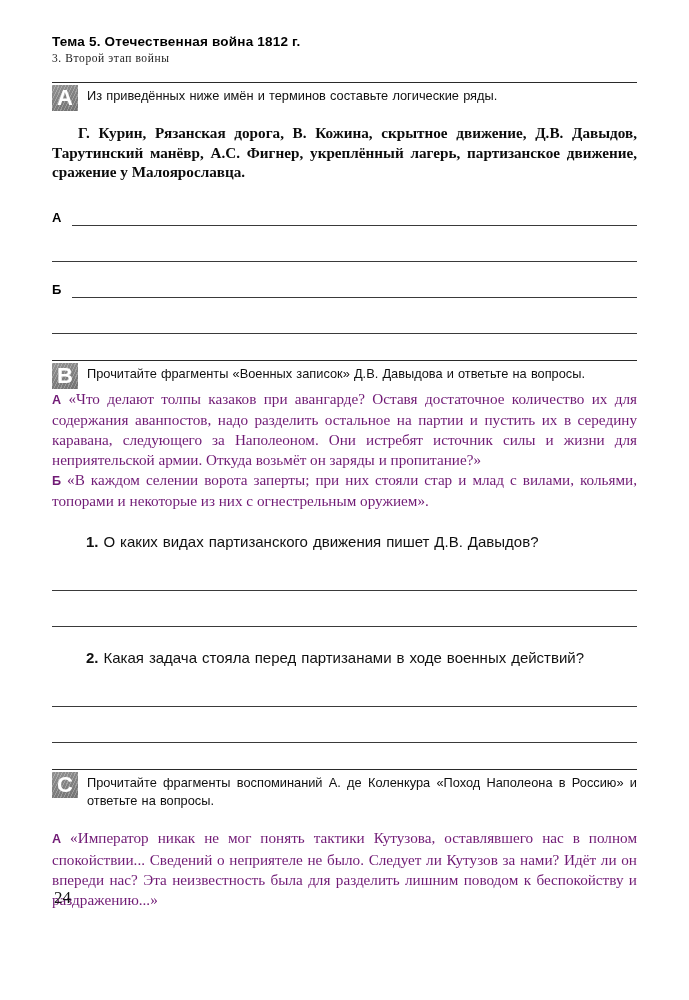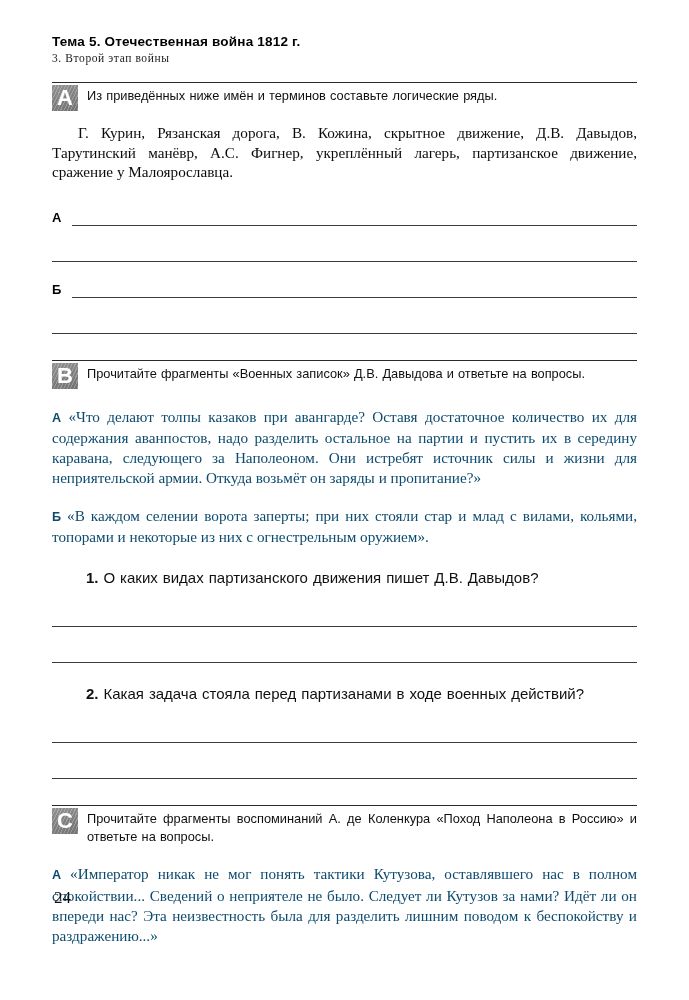--- a/index.html
+++ b/index.html
@@ -92,30 +92,31 @@
 
   
   .serif-para {
     font-family: "Liberation Serif", serif;
     font-size: 15.2px;
     line-height: 19.5px;
     color: #0c0c0c;
     text-align: justify;
     text-justify: inter-word;
     margin: 12px 0 0 0;
+    font-weight: bold;
   }
   .serif-para.indent-first { text-indent: 26px; }
   .quote-para {
     font-family: "Liberation Serif", serif;
     font-size: 15.2px;
     line-height: 19.8px;
-    color: #0c4a6e;
-    text-align: justify;
-    text-justify: inter-word;
-    margin: 18px 0 0 0;
+    color: #701a75;
+    text-align: justify;
+    text-justify: inter-word;
+    margin: 0 0 0 0;
   }
   .quote-label {
     font-family: "Liberation Sans", sans-serif;
     font-weight: bold;
     font-size: 12.6px;
   }
 
   
   .answer-rows { margin-top: 8px; }
   .answer-row {

